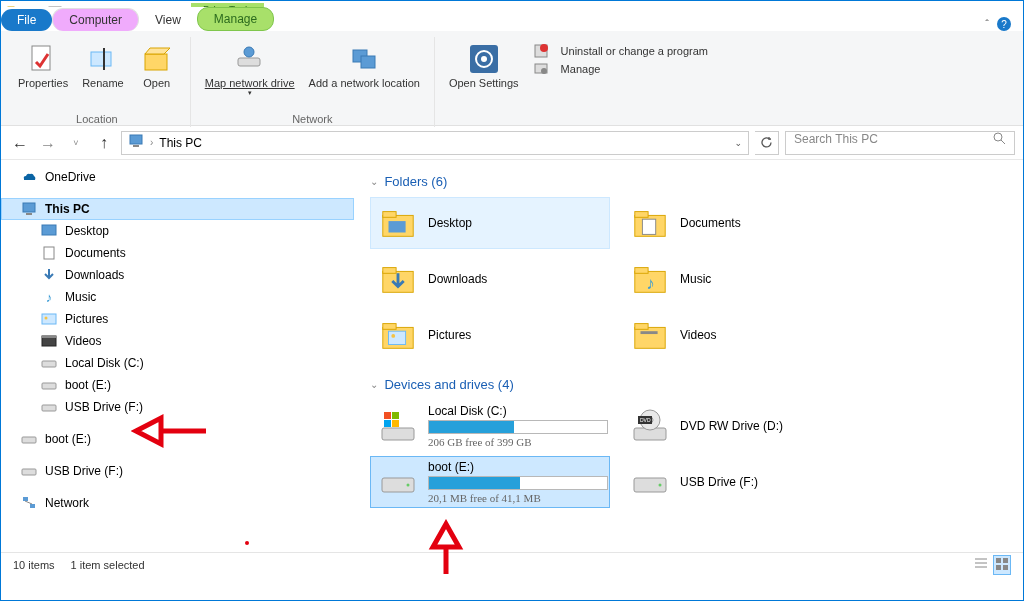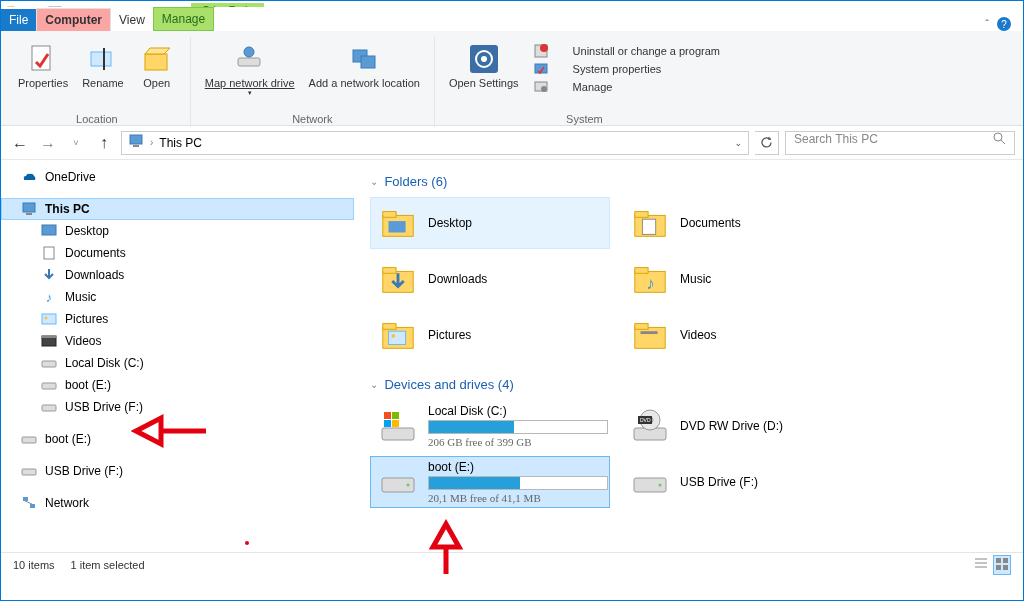--- a/index.html
+++ b/index.html
@@ -8,36 +8,36 @@
 
 .titlebar { height: 30px; display: flex; align-items: flex-start; background: #fff; }
 .qat { display: flex; align-items: center; gap: 4px; padding: 4px 6px; }
 .qat-icon { width: 16px; height: 16px; display: flex; align-items: center; justify-content: center; font-size: 10px; color: #555; }
 .title-text { font-size: 12px; color: #000; margin-left: 50px; padding-top: 6px; }
 .win-controls { margin-left: auto; display: flex; }
 .win-btn { width: 46px; height: 30px; display: flex; align-items: center; justify-content: center; font-size: 13px; color: #000; }
 
 
 .tabs-row { height: 24px; display: flex; align-items: flex-end; background: #fff; position: absolute; top: 22px; left: 0; right: 0; }
-.tab { padding: 4px 8px; font-size: 12px; color: #333; cursor: pointer; }
+.tab { padding: 4px 16px; font-size: 12px; color: #333; cursor: pointer; border-radius: 11px; }
 .tab.file { background: #1979ca; color: #fff; }
-.tab.active { background: #fca5a5; border: 1px solid #e1e1e1; border-bottom: none; font-weight: bold; }
+.tab.active { background: #f0abfc; border: 1px solid #e1e1e1; border-bottom: none; }
 .tab.drive { background: #a8e06a; color: #2b5; color: #2c6b1e; border: 1px solid #7fc64c; }
 .drive-tools-label { position: absolute; top: 2px; left: 190px; font-size: 10px; background: #a8e06a; padding: 2px 12px; color: #2c6b1e; }
 .ribbon-collapse { margin-left: auto; display: flex; align-items: center; gap: 8px; padding-right: 12px; }
 
 
 .ribbon { height: 95px; background: #f5f6f7; border-bottom: 1px solid #e1e1e1; display: flex; padding-top: 46px; position: relative; }
 .ribbon-group { border-right: 1px solid #e5e5e5; padding: 4px 8px 2px; display: flex; flex-direction: column; }
 .ribbon-group-items { display: flex; gap: 2px; flex: 1; }
 .ribbon-btn { display: flex; flex-direction: column; align-items: center; justify-content: flex-start; padding: 2px 6px; font-size: 11px; color: #333; cursor: pointer; min-width: 50px; }
 .ribbon-btn-icon { width: 32px; height: 32px; display: flex; align-items: center; justify-content: center; font-size: 22px; margin-bottom: 2px; }
 .ribbon-group-label { font-size: 11px; color: #666; text-align: center; padding-top: 2px; }
 .ribbon-small-list { display: flex; flex-direction: column; gap: 2px; padding: 2px 6px; }
-.ribbon-small-item { display: flex; align-items: center; gap: 24px; font-size: 11px; color: #1a5fb4; cursor: pointer; text-align: right; }
+.ribbon-small-item { display: flex; align-items: center; gap: 12px; font-size: 11px; color: #1a5fb4; cursor: pointer; text-align: right; }
 .ribbon-small-icon { width: 16px; height: 16px; }
 
 
 .addr-row { height: 34px; display: flex; align-items: center; gap: 6px; padding: 4px 8px; border-bottom: 1px solid #e8e8e8; }
 .nav-arrow { width: 22px; height: 22px; display: flex; align-items: center; justify-content: center; color: #888; font-size: 16px; }
 .nav-arrow.enabled { color: #333; }
 .addr-box { flex: 1; height: 24px; border: 1px solid #ccc; display: flex; align-items: center; padding: 0 6px; font-size: 12px; gap: 6px; }
 .addr-refresh { width: 24px; height: 24px; border: 1px solid #ccc; border-left: none; display: flex; align-items: center; justify-content: center; }
 .search-box { width: 230px; height: 24px; border: 1px solid #ccc; display: flex; align-items: flex-start; padding: 0 8px; font-size: 12px; color: #888; justify-content: space-between; }
 
@@ -209,35 +209,27 @@
       <div class="ribbon-small-list">
         <div class="ribbon-small-item">
           <span class="ribbon-small-icon"><svg width="16" height="16">
                 <rect x="2" y="2" width="12" height="12" fill="#ddd" stroke="#888"></rect>
                 <circle cx="11" cy="5" r="4" fill="#d33"></circle>
               </svg></span>
           <span style="color:#333;">Uninstall or change a program</span>
         </div>
         <div class="ribbon-small-item">
           <span class="ribbon-small-icon"><svg width="16" height="16">
-                <rect x="2" y="3" width="12" height="9" fill="#5b9bd5" stroke="#3a7ab5"></rect>
-                <path d="M5 10 L7 12 L11 6" fill="none" stroke="#d33" stroke-width="1.5"></path>
-              </svg></span>
-          <span style="color:#333;">System properties</span>
-        </div>
-        <div class="ribbon-small-item">
-          <span class="ribbon-small-icon"><svg width="16" height="16">
                 <rect x="2" y="3" width="12" height="9" fill="#ddd" stroke="#888"></rect>
                 <circle cx="11" cy="10" r="3" fill="#888"></circle>
               </svg></span>
           <span style="color:#333;">Manage</span>
         </div>
       </div>
     </div>
-    <div class="ribbon-group-label">System</div>
   </div>
 </div>
 
 <div class="addr-row">
   <div class="nav-arrow enabled">←</div>
   <div class="nav-arrow">→</div>
   <div class="nav-arrow" style="font-size:9px;">˅</div>
   <div class="nav-arrow enabled">↑</div>
   <div class="addr-box">
     <span>

